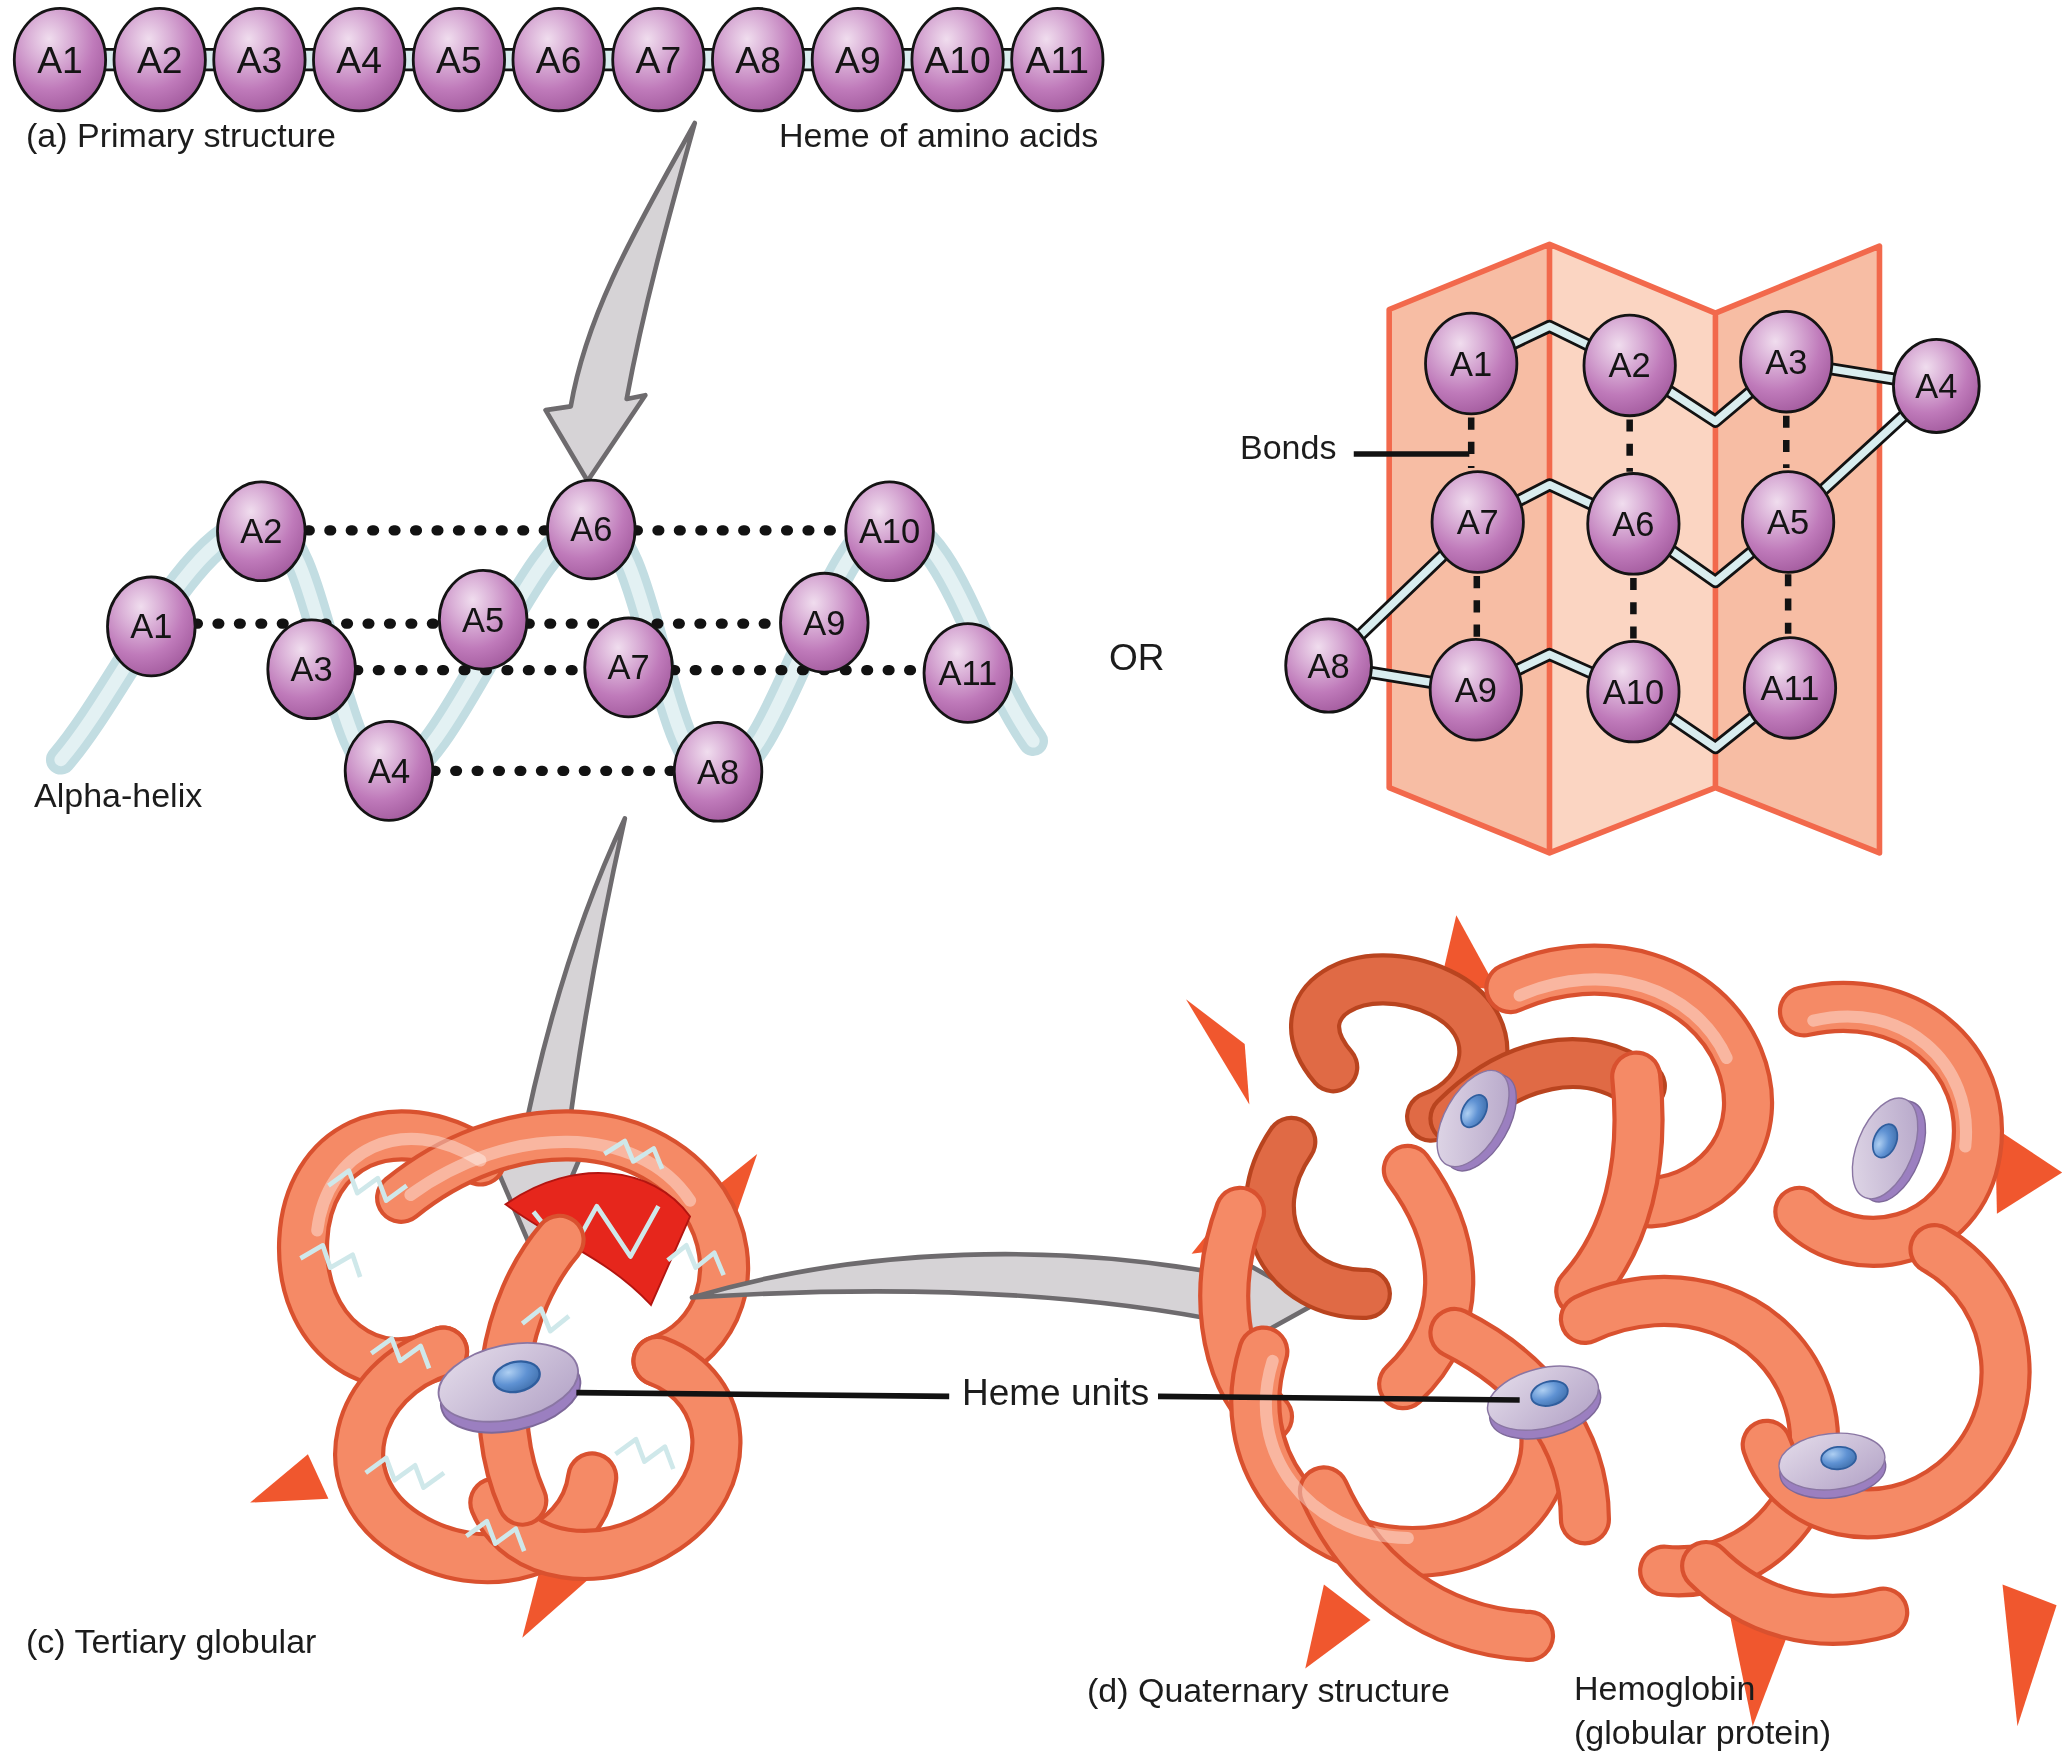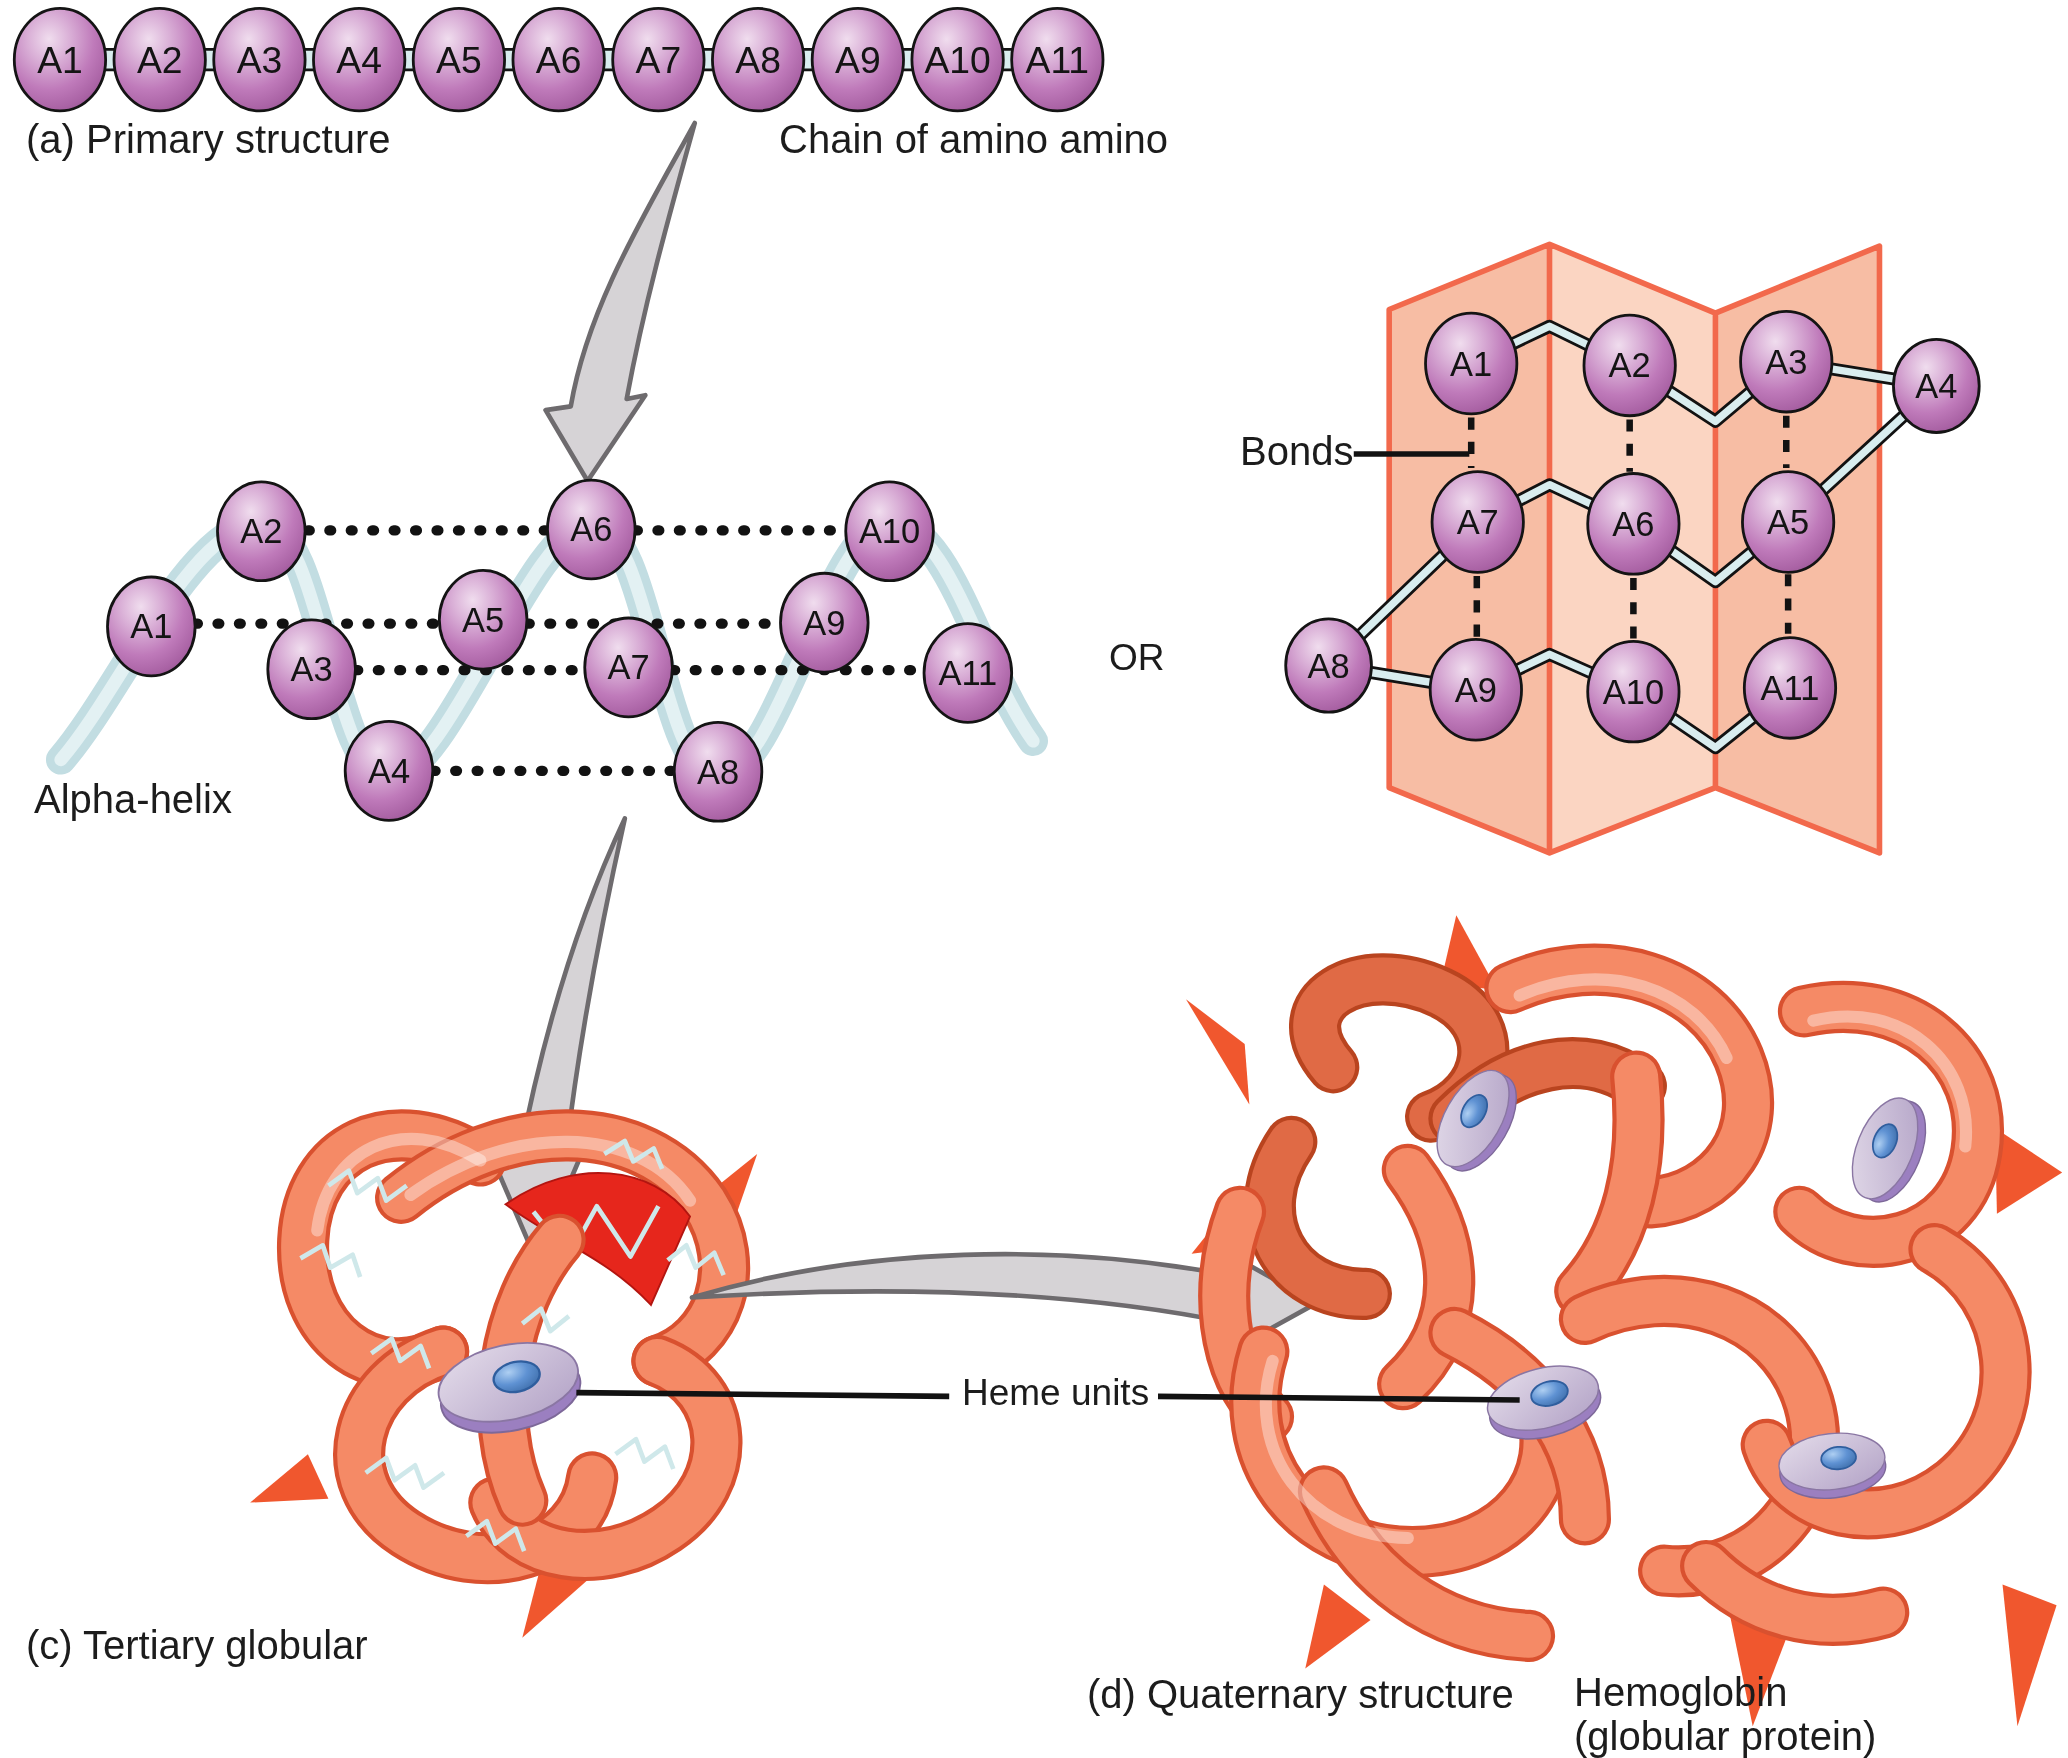--- a/index.html
+++ b/index.html
@@ -1,19 +1,19 @@
 <!DOCTYPE html>
 <html style="font-size:15px"><head>
 <meta charset="utf-8">
 <style>
   html,body{margin:0;padding:0;background:#ffffff;}
   .stage{position:relative;width:2069px;height:1758px;background:#ffffff;
          font-family:"Liberation Sans",sans-serif;overflow:hidden;}
   .stage > svg{position:absolute;left:0;top:0;}
-  .cap{position:absolute;color:#1c1c1c;font-size:40px;line-height:1.15;white-space:nowrap;}
+  .cap{position:absolute;color:#1c1c1c;font-size:34px;line-height:1.15;white-space:nowrap;}
   .cap.big{font-size:37px;}
   svg text{font-family:"Liberation Sans",sans-serif;fill:#141414;}
   .sph{stroke:#141414;stroke-width:3;fill:url(#aaGrad);}
   .conn{fill:#d9edef;stroke:#141414;stroke-width:3;}
   .dot{fill:none;stroke:#121212;stroke-width:11;stroke-dasharray:2 21;stroke-linecap:round;}
   .sdash{fill:none;stroke:#121212;stroke-width:7;stroke-dasharray:13 13;}
   .te{fill:none;stroke:#121212;stroke-width:14;stroke-linejoin:round;stroke-linecap:round;}
   .tf{fill:none;stroke:#d9edef;stroke-width:8;stroke-linejoin:round;stroke-linecap:round;}
   .pe{fill:none;stroke:#d9512f;stroke-width:56;stroke-linecap:round;}
   .pf{fill:none;stroke:#f58a66;stroke-width:47;stroke-linecap:round;}
@@ -249,21 +249,21 @@
     <use href="#heme-disc" transform="translate(1580,1200) rotate(-60) scale(0.75)"></use>
     <use href="#heme-disc" transform="translate(2022,1232) rotate(-68) scale(0.75)"></use>
     <use href="#heme-disc" transform="translate(1655,1500) rotate(-14) scale(0.8)"></use>
     <use href="#heme-disc" transform="translate(1965,1568) rotate(-6) scale(0.75)"></use>
   </g>
 
   <path class="ptr" d="M618,1494 L1018,1498 M1242,1498 L1630,1502"></path>
 </svg>
 
 <div class="cap" style="left:26px;top:116px;">(a) Primary structure</div>
-<div class="cap" style="left:779px;top:116px;">Chain of amino amino</div>
+<div class="cap" style="left:779px;top:116px;">Heme of amino acids</div>
 <div class="cap" style="left:34px;top:776px;text-align:center;">Alpha-helix</div>
 <div class="cap" style="left:1240px;top:428px;">Bonds</div>
 <div class="cap big" style="left:1109px;top:637px;">OR</div>
 <div class="cap big" style="left:962px;top:1372px;">Heme units</div>
 <div class="cap" style="left:26px;top:1622px;">(c) Tertiary globular</div>
 <div class="cap" style="left:1087px;top:1671px;">(d) Quaternary structure</div>
 <div class="cap" style="left:1574px;top:1669px;">Hemoglobin</div>
 <div class="cap" style="left:1574px;top:1713px;">(globular protein)</div>
 
 </div>

